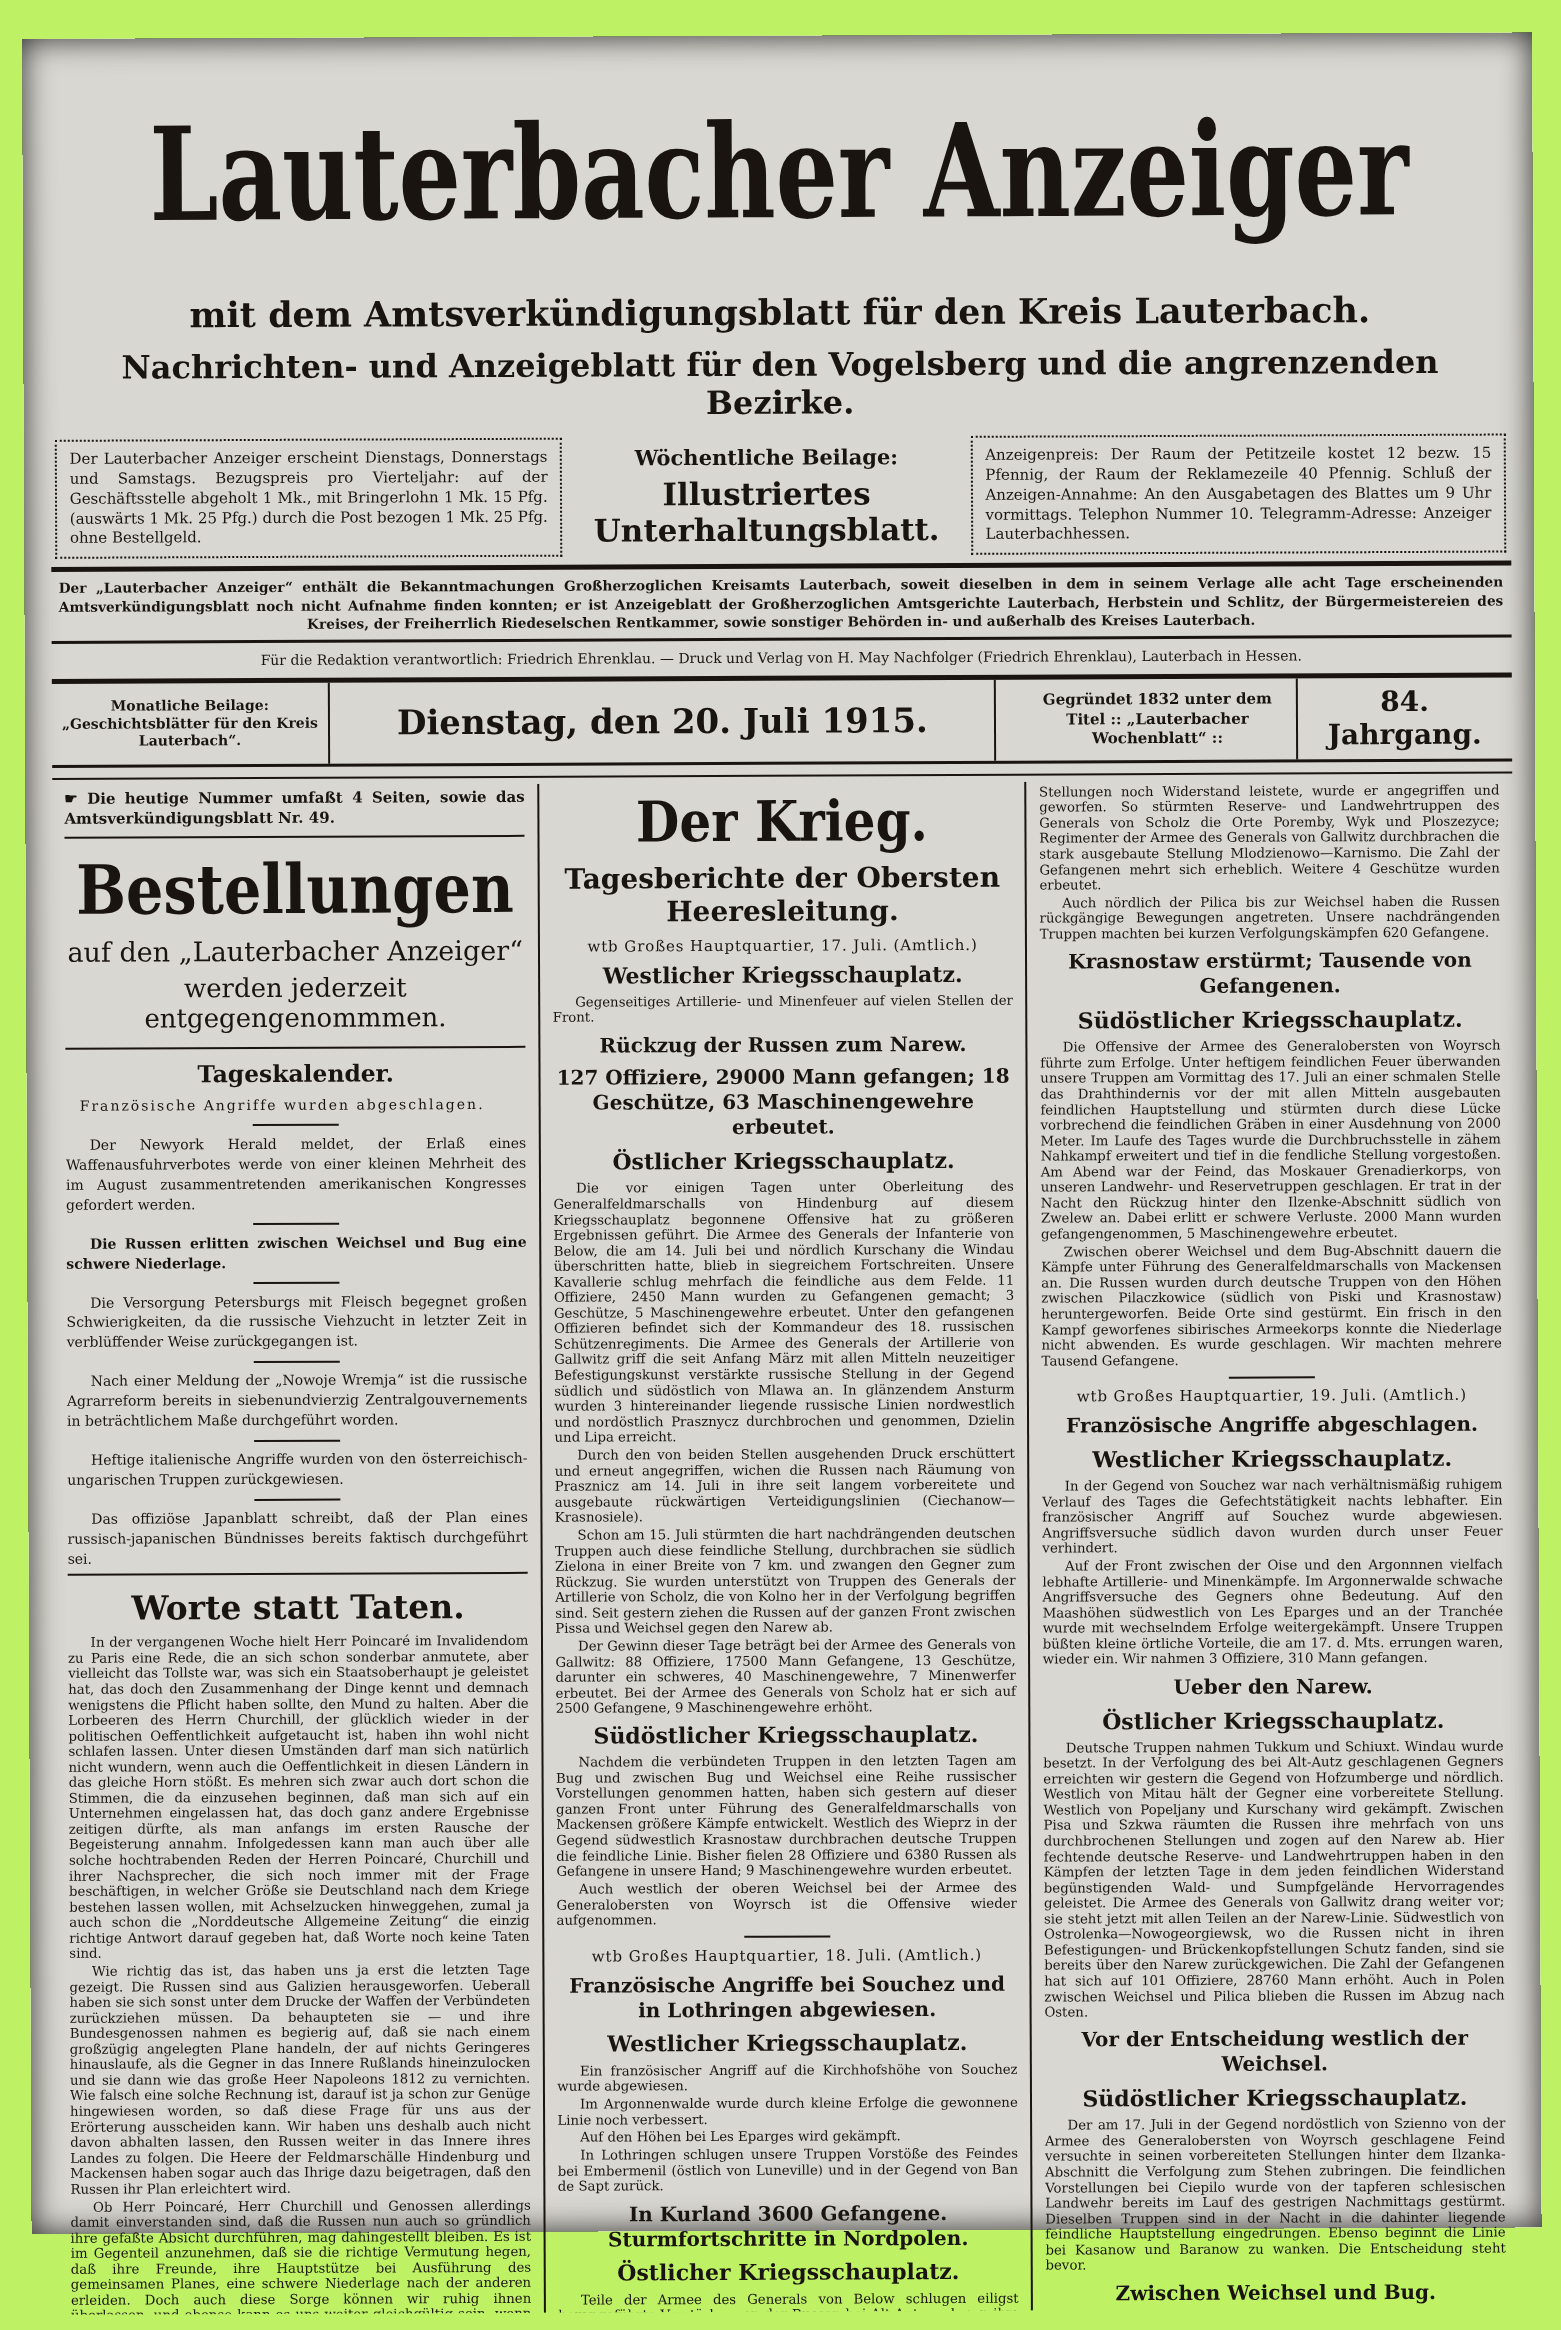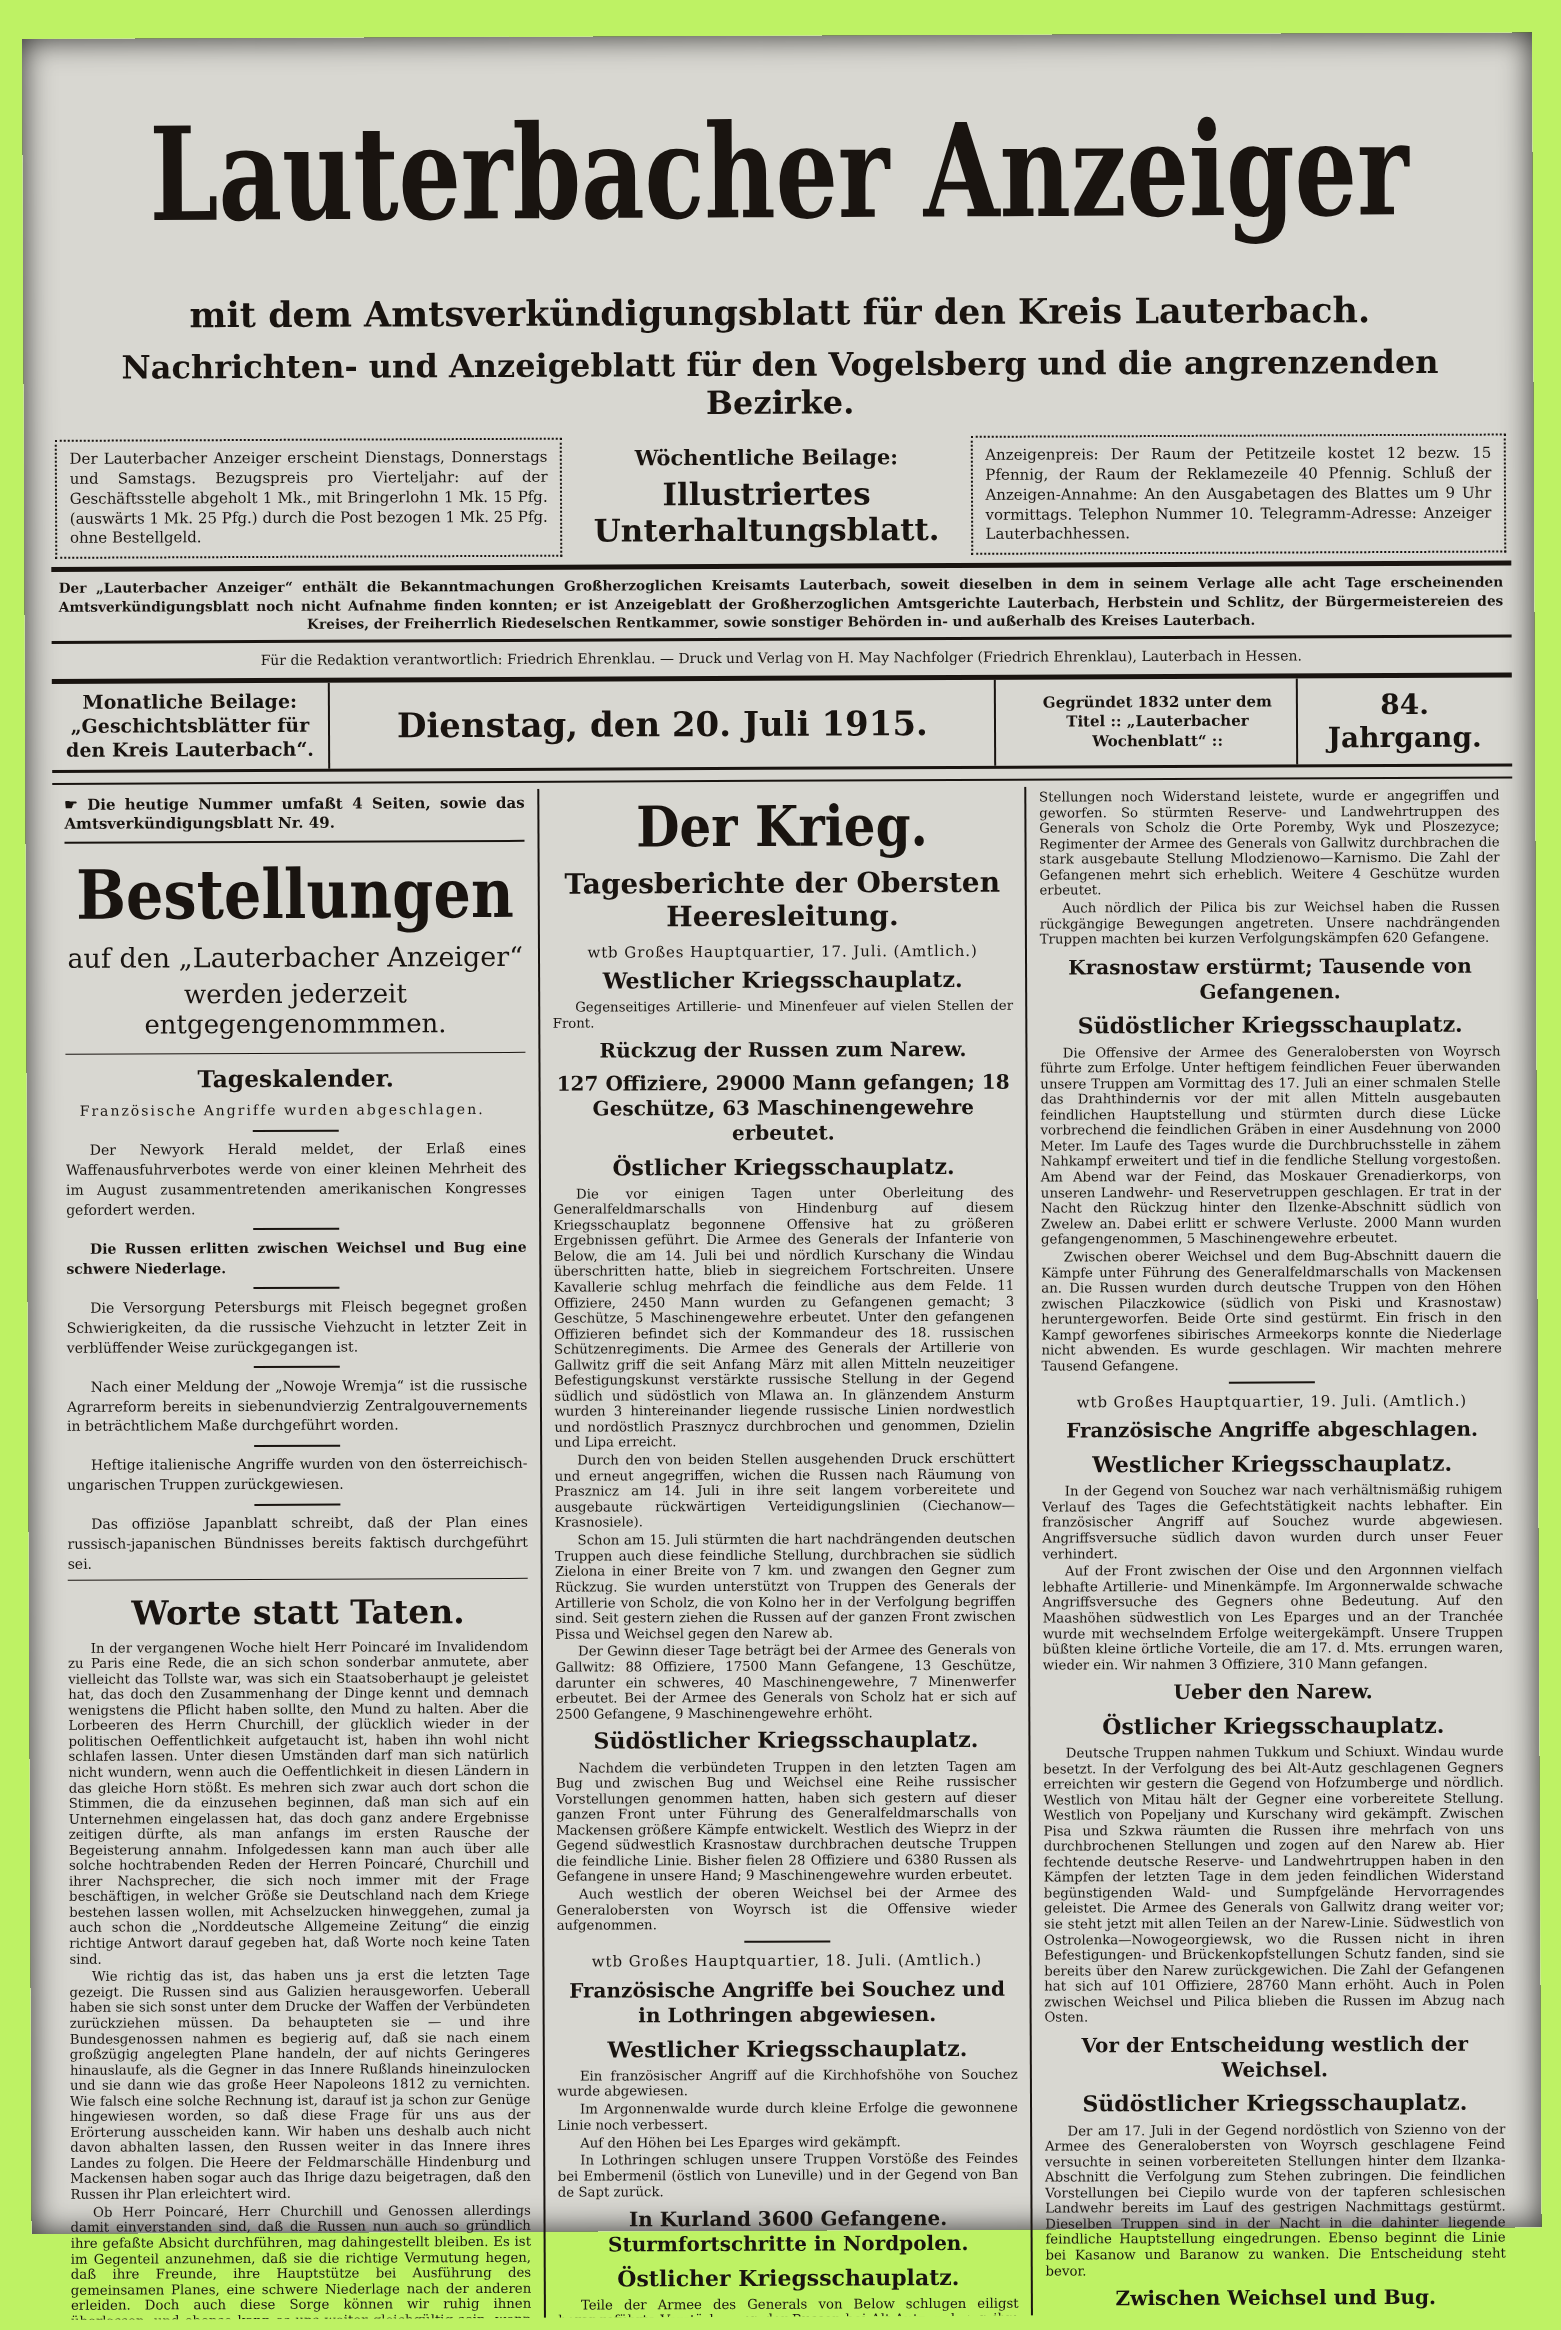--- a/index.html
+++ b/index.html
@@ -35,21 +35,21 @@
 
   .imprint1{font-size:13.7px;font-weight:bold;text-align:justify;text-align-last:center;
             line-height:1.35;margin:7.8px 7.8px 6.2px;}
   .imprint2{font-size:14px;text-align:center;margin:9.4px 0 9.4px;}
 
   
   .dateline-row{display:flex;align-items:stretch;margin:0;}
   .dl-cell{display:flex;flex-direction:column;justify-content:center;padding:7.8px 9.4px;}
   .dl-cell + .dl-cell{border-left:2.3px solid #191410;}
   .dl-number{width:180px;font-size:30px;font-weight:bold;}
-  .dl-beilage{width:258px;font-size:19px;font-weight:bold;text-align:center;line-height:1.25;}
+  .dl-beilage{width:258px;font-size:14px;font-weight:bold;text-align:center;line-height:1.25;}
   .dl-date{flex:1;font-size:34px;font-weight:bold;text-align:center;}
   .dl-founded{width:258px;font-size:15px;font-weight:bold;text-align:center;line-height:1.3;padding-left:32px;}
   .dl-volume{width:195px;font-size:28px;font-weight:bold;text-align:center;}
 
   
   .cols{display:flex;height:1529px;overflow:hidden;margin-top:6.2px;}
   .col{flex:1 1 0;padding:3.1px 12.5px 0;overflow:hidden;}
   .col-mid{border-left:2.3px solid #191410;border-right:2.3px solid #191410;}
 
   .bp{font-size:13.3px;line-height:1.17;text-align:justify;margin:0 0 2.3px;}

